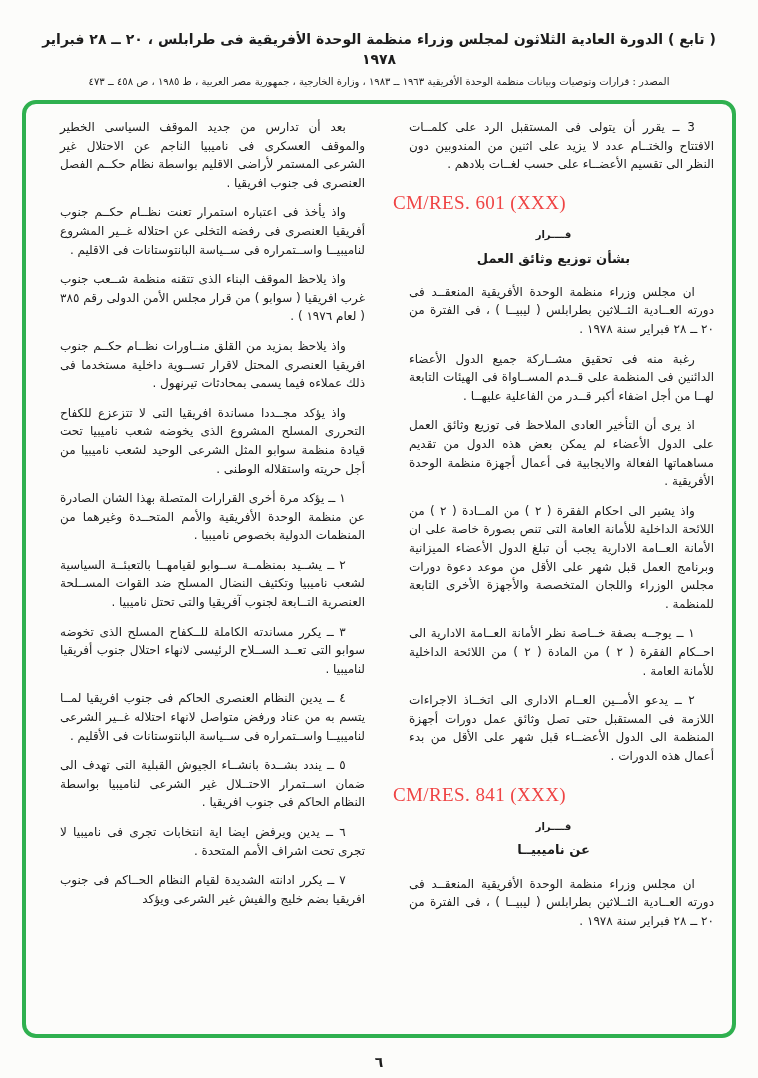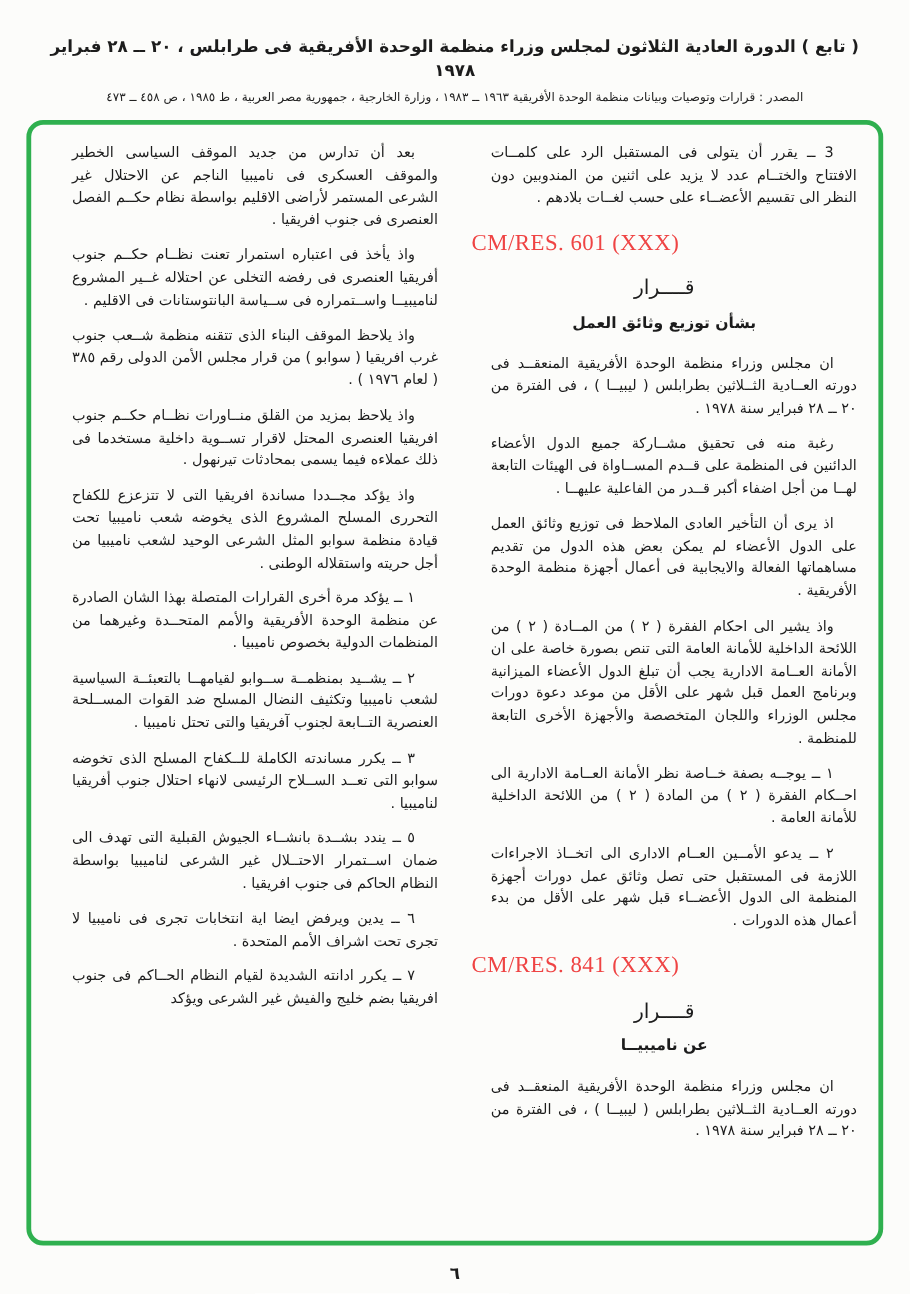--- a/index.html
+++ b/index.html
@@ -40,22 +40,22 @@
     direction: ltr;
     text-align: left;
     font-family: "Liberation Serif", serif;
     font-size: 19px;
     letter-spacing: 0.4px;
     margin: 14px 0 10px 0;
     color: #ef4444;
   }
   .title {
     text-align: center;
-    font-weight: normal;
-    font-size: 17px;
+    font-weight: bold;
+    font-size: 10px;
     margin: 10px 0 6px 0;
     direction: rtl;
   }
   .subtitle {
     text-align: center;
     font-weight: bold;
     font-size: 13px;
     margin: 0 0 14px 0;
     direction: rtl;
   }
@@ -99,20 +99,21 @@
         </div>
       <div class="column">
           <p class="block para">بعد أن تدارس من جديد الموقف السياسى الخطير والموقف العسكرى فى ناميبيا الناجم عن الاحتلال غير الشرعى المستمر لأراضى الاقليم بواسطة نظام حكــم الفصل العنصرى فى جنوب افريقيا .</p>
           <p class="block para">واذ يأخذ فى اعتباره استمرار تعنت نظــام حكــم جنوب أفريقيا العنصرى فى رفضه التخلى عن احتلاله غــير المشروع لناميبيــا واســتمراره فى ســياسة البانتوستانات فى الاقليم .</p>
           <p class="block para">واذ يلاحظ الموقف البناء الذى تتقنه منظمة شــعب جنوب غرب افريقيا ( سوابو ) من قرار مجلس الأمن الدولى رقم ٣٨٥ ( لعام ١٩٧٦ ) .</p>
           <p class="block para">واذ يلاحظ بمزيد من القلق منــاورات نظــام حكــم جنوب افريقيا العنصرى المحتل لاقرار تســوية داخلية مستخدما فى ذلك عملاءه فيما يسمى بمحادثات تيرنهول .</p>
           <p class="block para">واذ يؤكد مجــددا مساندة افريقيا التى لا تتزعزع للكفاح التحررى المسلح المشروع الذى يخوضه شعب ناميبيا تحت قيادة منظمة سوابو المثل الشرعى الوحيد لشعب ناميبيا من أجل حريته واستقلاله الوطنى .</p>
           <p class="block para">١ ــ يؤكد مرة أخرى القرارات المتصلة بهذا الشان الصادرة عن منظمة الوحدة الأفريقية والأمم المتحــدة وغيرهما من المنظمات الدولية بخصوص ناميبيا .</p>
           <p class="block para">٢ ــ يشــيد بمنظمــة ســوابو لقيامهــا بالتعبئــة السياسية لشعب ناميبيا وتكثيف النضال المسلح ضد القوات المســلحة العنصرية التــابعة لجنوب آفريقيا والتى تحتل ناميبيا .</p>
           <p class="block para">٣ ــ يكرر مساندته الكاملة للــكفاح المسلح الذى تخوضه سوابو التى تعــد الســلاح الرئيسى لانهاء احتلال جنوب أفريقيا لناميبيا .</p>
+          <p class="block para">٤ ــ يدين النظام العنصرى الحاكم فى جنوب افريقيا لمــا يتسم به من عناد ورفض متواصل لانهاء احتلاله غــير الشرعى لناميبيــا واســتمراره فى ســياسة البانتوستانات فى الأقليم .</p>
           <p class="block para">٥ ــ يندد بشــدة بانشــاء الجيوش القبلية التى تهدف الى ضمان اســتمرار الاحتــلال غير الشرعى لناميبيا بواسطة النظام الحاكم فى جنوب افريقيا .</p>
           <p class="block para">٦ ــ يدين ويرفض ايضا اية انتخابات تجرى فى ناميبيا لا تجرى تحت اشراف الأمم المتحدة .</p>
           <p class="block para">٧ ــ يكرر ادانته الشديدة لقيام النظام الحــاكم فى جنوب افريقيا بضم خليج والفيش غير الشرعى ويؤكد</p>
         </div>
     </div>
   </div>
 
   <div class="page-number">٦</div>
 
 </div>

